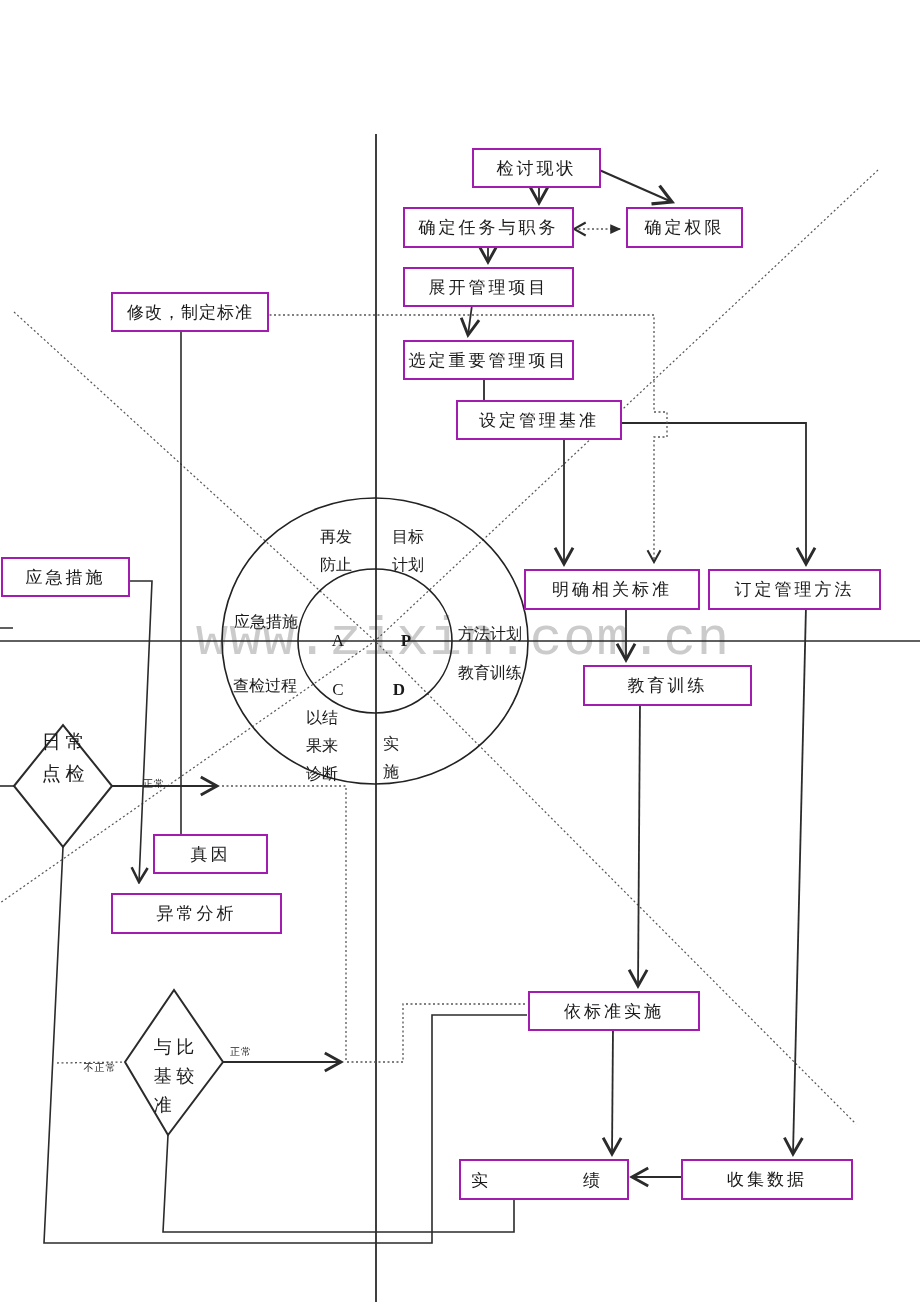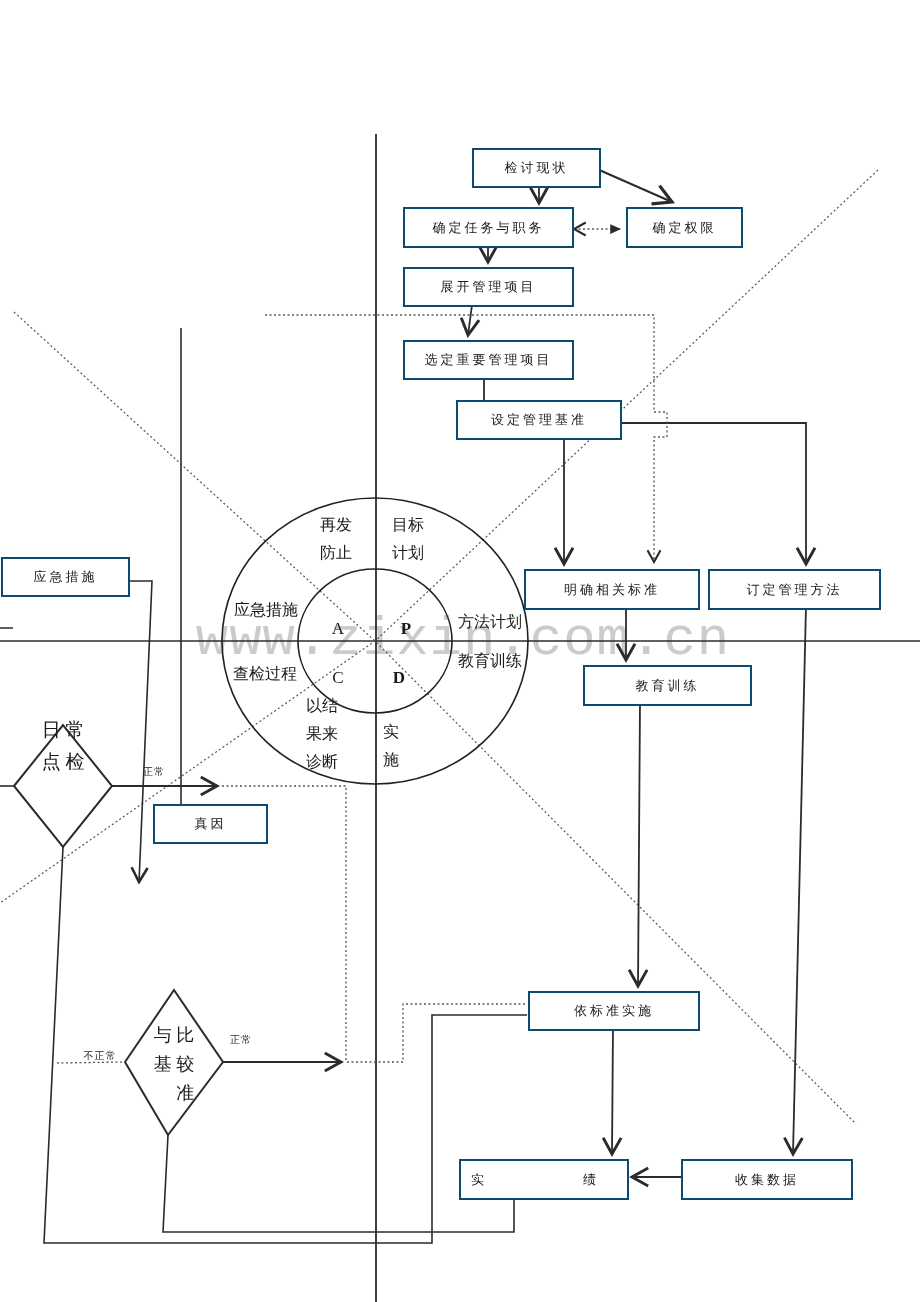--- a/index.html
+++ b/index.html
@@ -2,25 +2,25 @@
 <html><head>
 <meta charset="utf-8">
 <style>
   html,body{margin:0;padding:0;background:#fff;}
   #page{position:relative;width:920px;height:1302px;background:#fff;overflow:hidden;
         font-family:"Liberation Serif", serif;color:#1a1a1a;}
   #wm{position:absolute;left:463px;top:639px;transform:translate(-50%,-50%);
       font-family:Liberation Mono, monospace;font-size:54px;color:#cbcbcb;
       letter-spacing:1px;white-space:nowrap;z-index:1;}
   svg.layer{position:absolute;left:0;top:0;z-index:2;}
-  .box{position:absolute;z-index:3;border:2px solid #0c4a6e;background:#fff;
+  .box{position:absolute;z-index:3;border:2px solid #a21caf;background:#fff;
        display:flex;align-items:center;justify-content:center;
-       font-size:13px;letter-spacing:3px;white-space:nowrap;}
+       font-size:17px;letter-spacing:3px;white-space:nowrap;}
   .lbl{position:absolute;z-index:4;transform:translate(-50%,-50%);
-       text-align:right;white-space:pre-line;font-size:16px;line-height:1.75;}
+       text-align:left;white-space:pre-line;font-size:16px;line-height:1.75;margin-top:12px;}
   .small{font-size:10px;letter-spacing:1px;}
   .letter{font-size:17px;}
   .letter.b{font-weight:bold;}
   .dual{justify-content:flex-start;position:absolute;}
   .dual span{position:absolute;top:50%;transform:translateY(-50%);}
 </style>
 </head>
 <body>
 
 <div id="page">
@@ -86,22 +86,24 @@
   <div class="box" style="left:456px;top:400px;width:162px;height:36px">设定管理基准</div>
   <div class="box" style="left:708px;top:569px;width:169px;height:37px">订定管理方法</div>
   <div class="box" style="left:524px;top:569px;width:172px;height:37px">明确相关标准</div>
   <div class="box" style="left:583px;top:665px;width:165px;height:37px">教育训练</div>
   <div class="box" style="left:528px;top:991px;width:168px;height:36px">依标准实施</div>
   <div class="box dual" style="left:459px;top:1159px;width:166px;height:37px">
     <span style="left:10px">实</span>
     <span style="left:122px">绩</span>
   </div>
   <div class="box" style="left:681px;top:1159px;width:168px;height:37px">收集数据</div>
+  <div class="box" style="left:111px;top:292px;width:154px;height:36px;letter-spacing:1px">修改，制定标准</div>
   <div class="box" style="left:1px;top:557px;width:125px;height:36px">应急措施</div>
-  <div class="box" style="left:153px;top:804px;width:111px;height:36px">真因</div>
+  <div class="box" style="left:153px;top:834px;width:111px;height:36px">真因</div>
+  <div class="box" style="left:111px;top:893px;width:167px;height:37px">异常分析</div>
 
   <div class="lbl" style="left:336px;top:539px">再发
 防止</div>
   <div class="lbl" style="left:408px;top:539px">目标
 计划</div>
   <div class="lbl" style="left:266px;top:610px">应急措施</div>
   <div class="lbl" style="left:490px;top:622px">方法计划</div>
   <div class="lbl" style="left:265px;top:674px">查检过程</div>
   <div class="lbl" style="left:490px;top:661px">教育训练</div>
   <div class="lbl" style="left:322px;top:734px">以结

